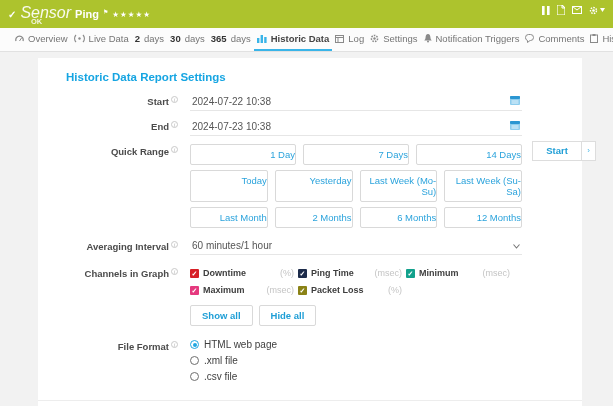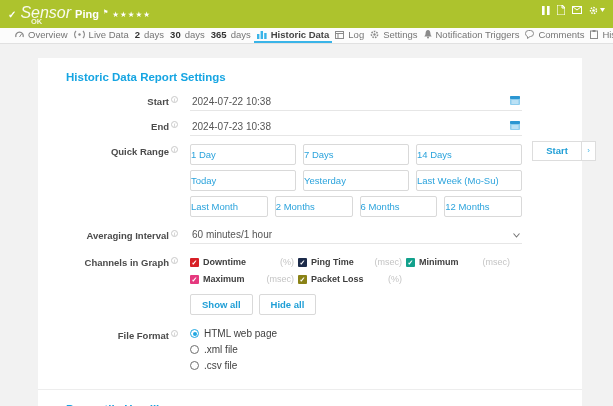--- a/index.html
+++ b/index.html
@@ -14,39 +14,39 @@
   .h-left { position:absolute; left:8px; top:4px; display:flex; align-items:baseline; gap:4px; }
   .h-check { font-size:10px; font-weight:bold; }
   .h-kind { font-style:italic; font-size:16px; opacity:.92; font-weight:300; }
   .h-name { font-size:11px; font-weight:bold;text-align:center; }
   .h-flag { font-size:6px; vertical-align:super; position:relative; top:-4px; }
   .h-stars { font-size:7.5px; letter-spacing:1px; position:relative; top:-1px; }
   .h-ok { position:absolute; left:31px; top:17px; font-size:7.5px; font-weight:bold; opacity:.85; }
   .h-icons { position:absolute; right:8px; top:5px; display:flex; gap:7px; align-items:center; }
   .h-icons svg { display:block; }
   
-  .tabbar { position:absolute; left:0; top:28px; width:613px; height:16px; background:#fcfcfc;
+  .tabbar { position:absolute; left:0; top:28px; width:613px; height:24px; background:#fcfcfc;
     border-bottom:1px solid #e1e1e1; display:flex; justify-content:space-between; padding:0 12px; }
   .tab { display:flex; align-items:center; gap:4px; color:#757575; font-size:9.5px; padding:0 3px;
     border-bottom:2px solid transparent; white-space:nowrap; cursor:default; }
   .tab .num { font-weight:bold; color:#333; }
   .tab.active { border-bottom-color:#39b4e8; color:#444; font-weight:bold; }
   .tab svg { display:block; }
   
   .card { position:absolute; left:38px; top:58px; width:544px; height:348px; background:#fff; }
   .section-title { color:#16a5e2; font-size:11.5px; font-weight:bold; padding:13px 0 11px 28px; }
   .row { display:flex; align-items:flex-start; margin:0 0 8px 28px; }
   .lbl { width:112px; text-align:right; font-weight:bold; color:#4b4b4b; padding-top:2px; flex-shrink:0; font-size:9.5px; }
   .info { display:inline-block; width:7px; height:7px; border:1px solid #c9c9c9; border-radius:50%;
     font-size:5px; line-height:6px; text-align:center; color:#c9c9c9; font-style:italic; vertical-align:3px; margin-left:2px; }
   .ctrl { margin-left:12px; width:332px; }
   .input-line { border-bottom:1px solid #e6e6e6; padding:1px 2px 3px 2px; display:flex;
     justify-content:space-between; align-items:center; color:#555; }
   .qr-row { display:flex; gap:7px; margin-bottom:5px; }
-  .qr-btn { flex:1; border:1px solid #d9d9d9; border-radius:2px; color:#2ba3dc; text-align:left;
+  .qr-btn { flex:1; border:1px solid #d9d9d9; border-radius:2px; color:#2ba3dc; text-align:right;
     padding:4px 0; background:#fff; font-size:9.5px; cursor:pointer; }
   .ch-grid { display:grid; grid-template-columns:repeat(3,104px); column-gap:4px; row-gap:7px; margin-top:2px; }
   .ch { display:flex; align-items:center; font-size:9px; color:#3e3e3e; font-weight:bold; }
   .ch .cb { width:9px; height:9px; border-radius:1px; color:#fff; font-size:7px; line-height:9px;
     text-align:center; margin-right:4px; flex-shrink:0; cursor:pointer; }
   .ch .unit { margin-left:auto; color:#c4c4c4; font-weight:normal; }
   .ch-btns { margin-top:10px; display:flex; gap:6px; }
   .sm-btn { border:1px solid #d9d9d9; border-radius:2px; color:#1e9ed6; font-weight:bold;
     padding:4px 11px; font-size:9.5px; background:#fff; cursor:pointer; }
   .radio-opt { display:flex; align-items:center; gap:5px; margin-bottom:5px; color:#3e3e3e; }
@@ -227,20 +227,21 @@
     <div class="ctrl">
       <div class="qr-row">
         <div class="qr-btn">1 Day</div>
         <div class="qr-btn">7 Days</div>
         <div class="qr-btn">14 Days</div>
       </div>
       <div class="qr-row">
         <div class="qr-btn">Today</div>
         <div class="qr-btn">Yesterday</div>
         <div class="qr-btn">Last Week (Mo-Su)</div>
+        <div class="qr-btn">Last Week (Su-Sa)</div>
       </div>
       <div class="qr-row" style="margin-bottom:0;">
         <div class="qr-btn">Last Month</div>
         <div class="qr-btn">2 Months</div>
         <div class="qr-btn">6 Months</div>
         <div class="qr-btn">12 Months</div>
       </div>
     </div>
   </div>
 

